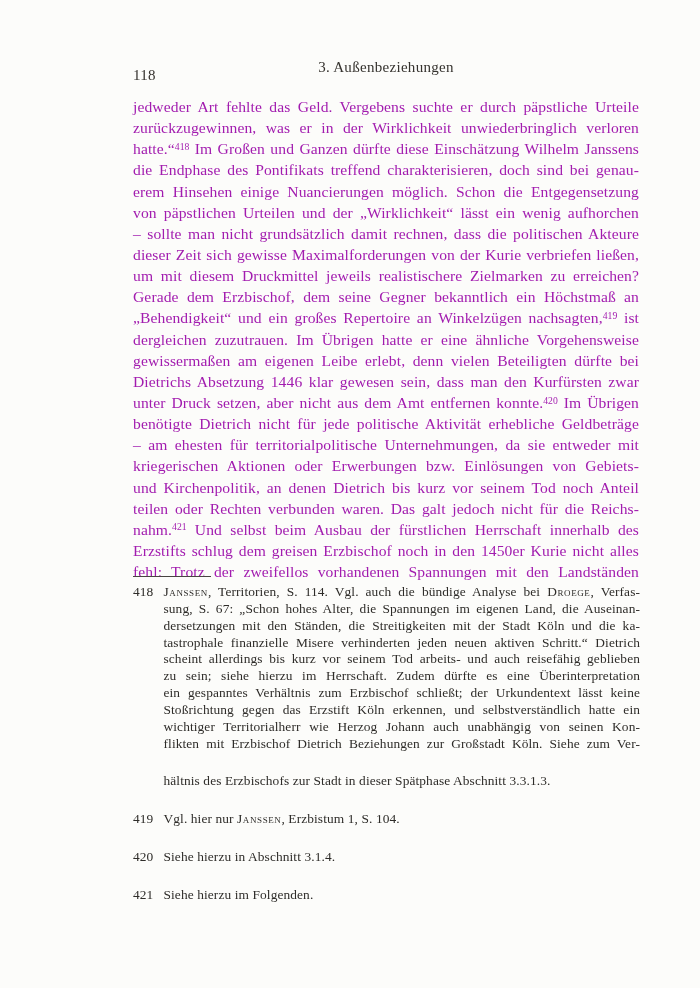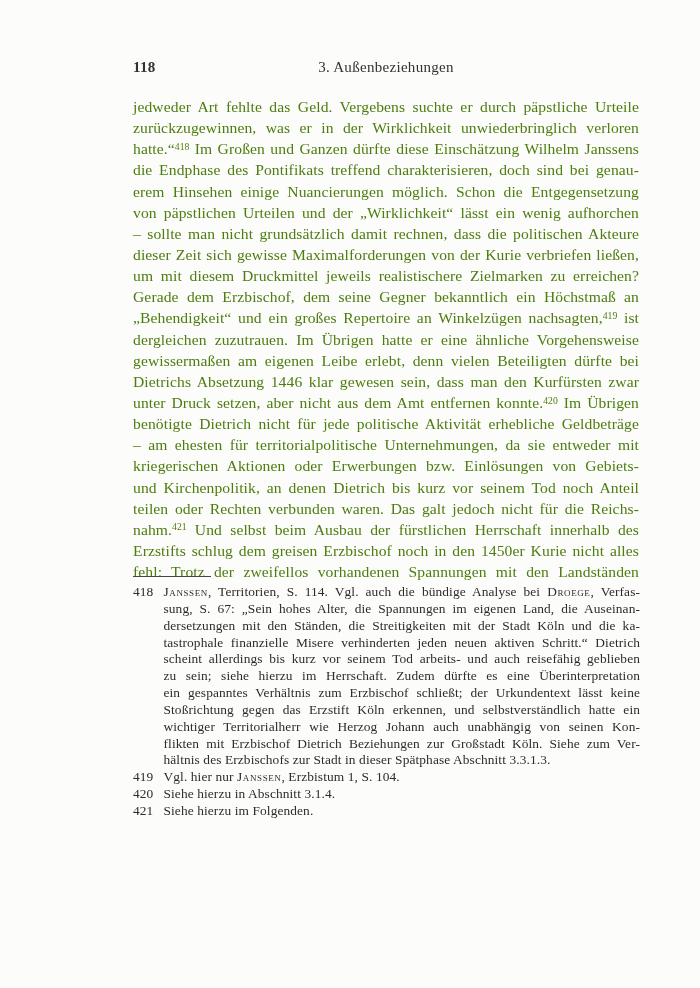--- a/index.html
+++ b/index.html
@@ -10,26 +10,26 @@
     background:#fcfcfa;
     color:#2f2d2a;
     font-family:"Liberation Serif","DejaVu Serif",serif;
     overflow:hidden;
   }
   
   .pagehead{
     position:absolute;left:133px;top:57px;width:506px;height:20px;
     font-size:15px;line-height:20px;letter-spacing:0.3px;color:#35322e;
   }
-  .pagenum{position:absolute;left:0;top:0;font-weight:bold;}
+  .pagenum{position:absolute;left:0;top:8px;}
   .runhead{display:block;text-align:center;}
   
   .bodytext{
     position:absolute;left:133px;top:96px;width:506px;
-    font-size:15.6px;letter-spacing:0.1px;color:#4d7c0f;
+    font-size:15.6px;letter-spacing:0.1px;color:#a21caf;
   }
   .bodytext .line{
     height:21.15px;line-height:21.15px;white-space:normal;
     text-align:justify;text-align-last:justify;
   }
   
   .fnrule{
     position:absolute;left:133px;top:576px;width:78px;height:0;
     border-top:1.4px solid #474441;
   }
@@ -37,21 +37,21 @@
   .footnotes{
     position:absolute;left:133px;top:584px;width:507px;
     font-size:13.4px;letter-spacing:0.1px;color:#2e2c29;
   }
   .footnote{position:relative;padding-left:30.5px;}
   .fn-num{position:absolute;left:0;top:0;line-height:16.85px;}
   .fn-line{
     height:16.85px;line-height:16.85px;
     text-align:justify;text-align-last:justify;
   }
-  .fn-line.last{text-align-last:left;}
+  .fn-line.last{text-align-last:left;margin-top:21px;}
   sup{
     font-size:0.62em;line-height:0;vertical-align:baseline;
     position:relative;top:-0.45em;letter-spacing:0;
   }
   .sc{font-variant:small-caps;letter-spacing:0.6px;}
 </style>
 </head>
 <body>
 
 <div class="page">
@@ -86,21 +86,21 @@
       <div class="line">Erzstifts schlug dem greisen Erzbischof noch in den 1450er Kurie nicht alles</div>
       <div class="line">fehl: Trotz der zweifellos vorhandenen Spannungen mit den Landständen</div>
     </main>
 
   <div class="fnrule"></div>
 
   <section class="footnotes" id="footnotes">
       <div class="footnote">
         <span class="fn-num">418</span>
         <div class="fn-line"><span class="sc">Janssen</span>, Territorien, S. 114. Vgl. auch die bündige Analyse bei <span class="sc">Droege</span>, Verfas-</div>
-        <div class="fn-line">sung, S. 67: „Sein hohes Alter, die Spannungen im eigenen Land, die Auseinan-</div>
+        <div class="fn-line">sung, S. 67: „Schon hohes Alter, die Spannungen im eigenen Land, die Auseinan-</div>
         <div class="fn-line">dersetzungen mit den Ständen, die Streitigkeiten mit der Stadt Köln und die ka-</div>
         <div class="fn-line">tastrophale finanzielle Misere verhinderten jeden neuen aktiven Schritt.“ Dietrich</div>
         <div class="fn-line">scheint allerdings bis kurz vor seinem Tod arbeits- und auch reisefähig geblieben</div>
         <div class="fn-line">zu sein; siehe hierzu im Herrschaft. Zudem dürfte es eine Überinterpretation</div>
         <div class="fn-line">ein gespanntes Verhältnis zum Erzbischof schließt; der Urkundentext lässt keine</div>
         <div class="fn-line">Stoßrichtung gegen das Erzstift Köln erkennen, und selbstverständlich hatte ein</div>
         <div class="fn-line">wichtiger Territorialherr wie Herzog Johann auch unabhängig von seinen Kon-</div>
         <div class="fn-line">flikten mit Erzbischof Dietrich Beziehungen zur Großstadt Köln. Siehe zum Ver-</div>
         <div class="fn-line last">hältnis des Erzbischofs zur Stadt in dieser Spätphase Abschnitt 3.3.1.3.</div>
       </div>

